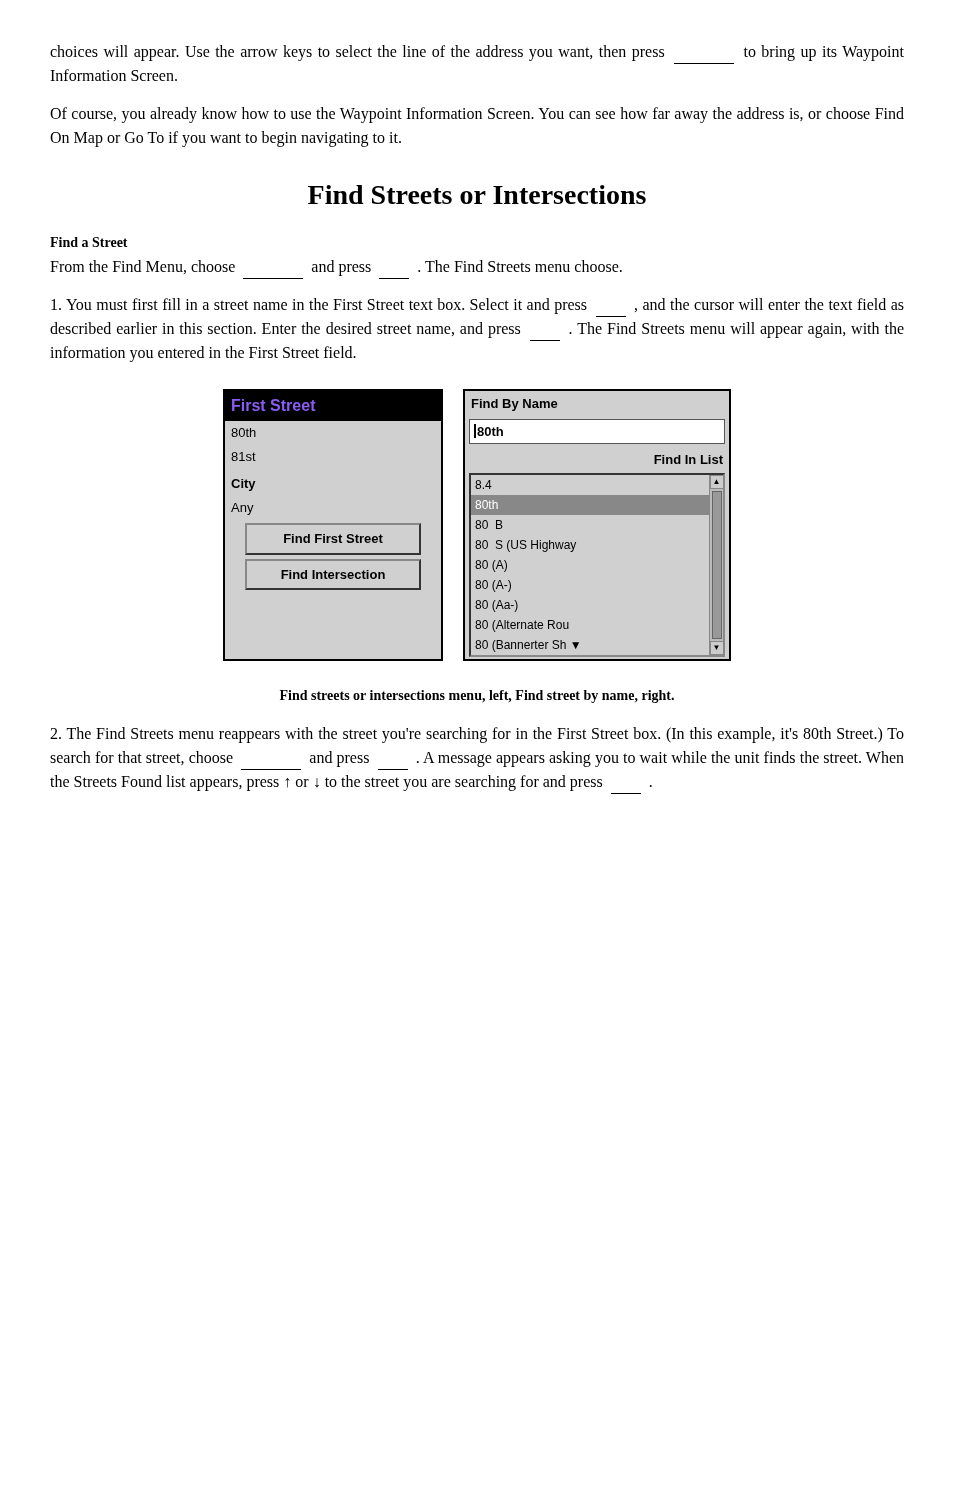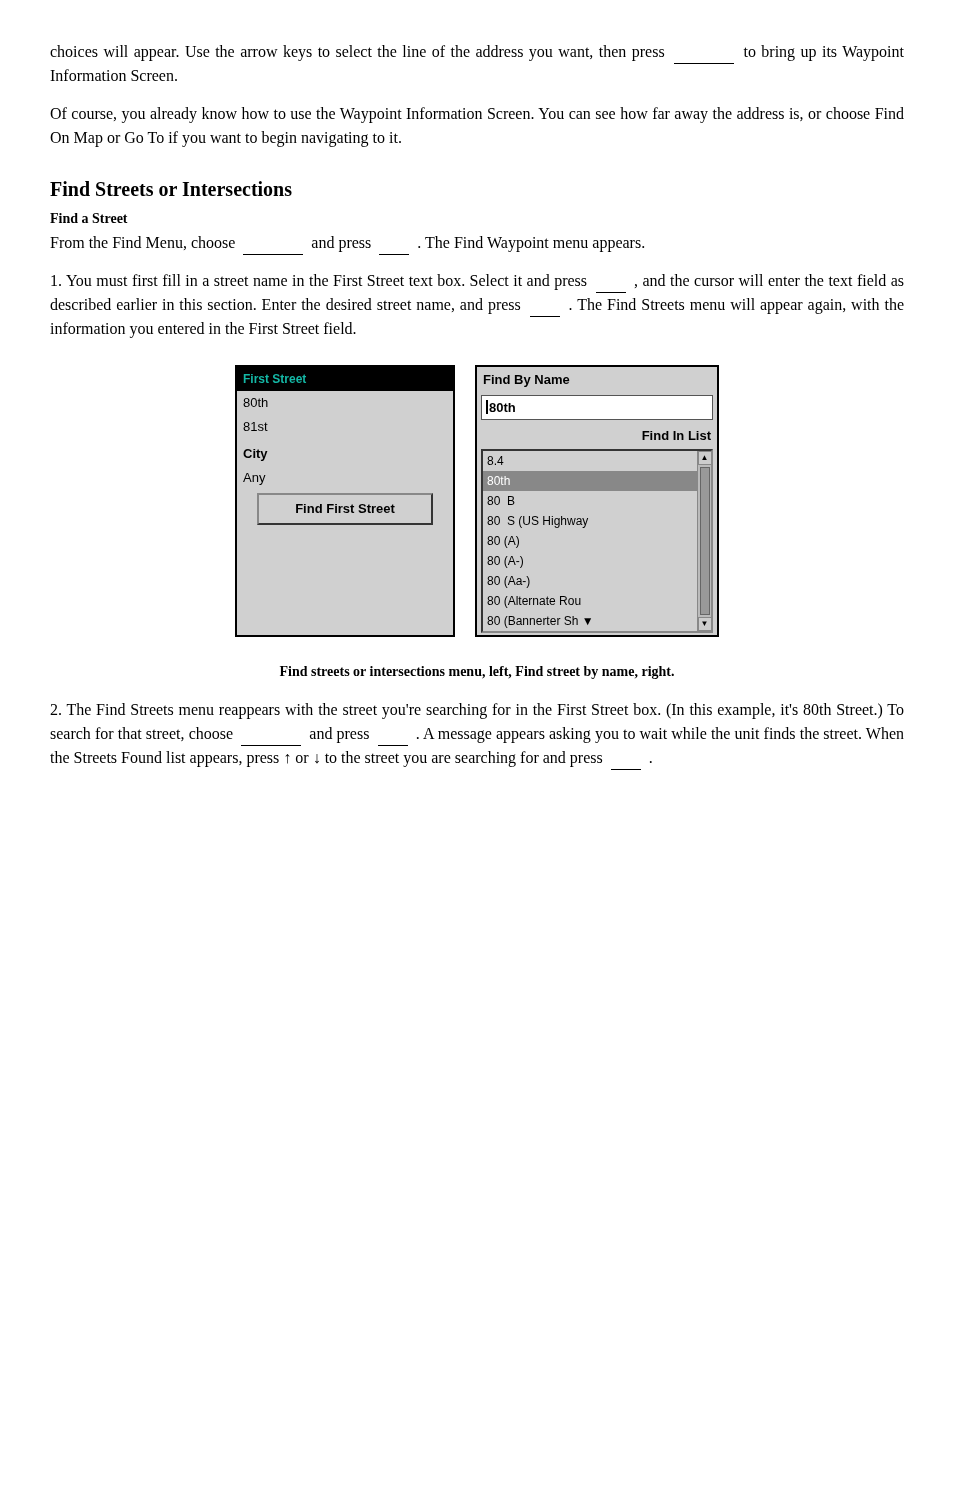--- a/index.html
+++ b/index.html
@@ -10,24 +10,25 @@
       color: #000;
       padding: 40px 50px;
       max-width: 954px;
       line-height: 1.5;
     }
     .para {
       margin-bottom: 14px;
       text-align: justify;
     }
     .section-title {
-      font-size: 20px;
+      font-size: 28px;
       font-weight: bold;
       margin-top: 24px;
-      margin-bottom: 4px;
+      margin-bottom: 16px;
+      text-align: center;
     }
     .subsection-title {
       font-size: 14px;
       font-weight: bold;
       margin-bottom: 2px;
     }
     .image-area {
       display: flex;
       justify-content: center;
       gap: 20px;
@@ -35,24 +36,24 @@
     }
     .menu-box {
       border: 2px solid #000;
       width: 220px;
       font-family: Arial, Helvetica, sans-serif;
       font-size: 13px;
       background: #d0d0d0;
     }
     .menu-box .menu-header {
       background: #000;
-      color: #14b8a6;
+      color: #8b5cf6;
       font-weight: bold;
       padding: 3px 6px;
-      font-size: 12px;
+      font-size: 16px;
     }
     .menu-box .menu-row {
       padding: 2px 6px;
       background: #d0d0d0;
       color: #000;
     }
     .menu-box .menu-row.label {
       font-weight: bold;
       background: #d0d0d0;
       padding-top: 6px;
@@ -66,21 +67,21 @@
       font-weight: bold;
       text-align: center;
       padding: 4px;
       margin: 4px 20px;
       font-size: 13px;
       cursor: pointer;
     }
     
     .find-box {
       border: 2px solid #000;
-      width: 244px;
+      width: 268px;
       font-family: Arial, Helvetica, sans-serif;
       font-size: 13px;
       background: #d0d0d0;
     }
     .find-box .find-label {
       font-weight: bold;
       padding: 3px 6px;
       background: #d0d0d0;
     }
     .find-box .find-input {
@@ -187,40 +188,41 @@
   <span>Of course, you already know how to use the Waypoint Information Screen. You can see how far away the address is, or choose Find On Map or Go To if you want to begin navigating to it.</span>
 </p>
 
 <h2 class="section-title">Find Streets or Intersections</h2>
 <p class="subsection-title">Find a Street</p>
 <p class="para">
   <span>From the Find Menu, choose</span>
   <span class="inline-blank"></span>
   <span>and press</span>
   <span class="inline-blank-sm"></span>
-  <span>. The Find Waypoint menu appears.</span>
+  <span>. The Find Streets menu choose.</span>
 </p>
 
 <p class="para">
   <span>1. You must first fill in a street name in the First Street text box. Select it and press</span>
   <span class="inline-blank-sm"></span>
   <span>, and the cursor will enter the text field as described earlier in this section. Enter the desired street name, and press</span>
   <span class="inline-blank-sm"></span>
   <span>. The Find Streets menu will appear again, with the information you entered in the First Street field.</span>
 </p>
 
 <div class="image-area">
 
   <div class="menu-box">
     <div class="menu-header">First Street</div>
     <div class="menu-row value">80th</div>
     <div class="menu-row value">81st</div>
     <div class="menu-row label">City</div>
     <div class="menu-row value">Any</div>
     <div class="menu-btn">Find First Street</div>
+    <div class="menu-btn">Find Intersection</div>
   </div>
 
   <div class="find-box">
     <div class="find-label">Find By Name</div>
     <div class="find-input">
       <span class="cursor"></span>
         <span>80th</span>
     </div>
     <div class="find-label2">Find In List</div>
     <div class="list-area" style="padding-right:14px;">

